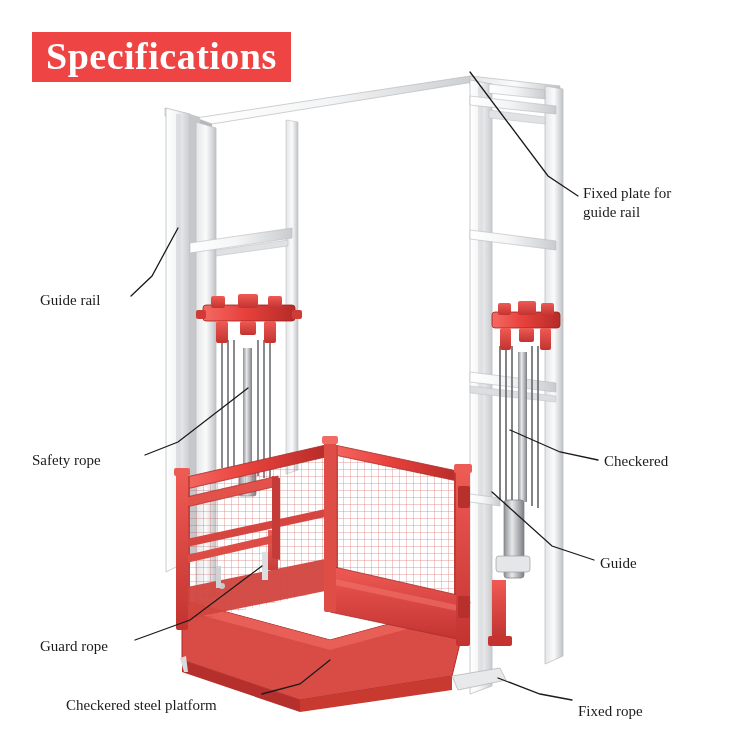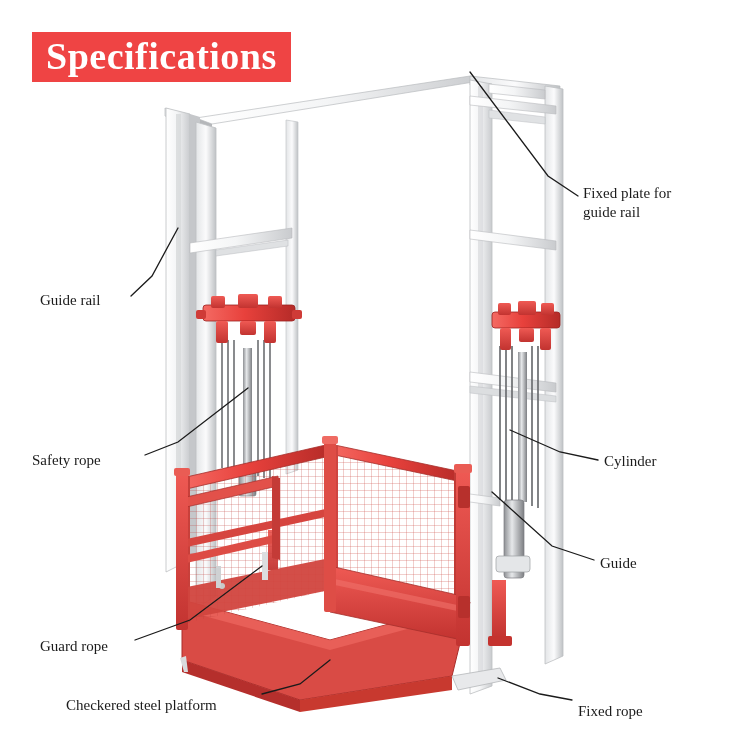--- a/index.html
+++ b/index.html
@@ -261,21 +261,21 @@
       </g>
   </svg>
 
   <div class="label" style="left:583px; top:184px;">Fixed plate for
 guide rail</div>
 
   <div class="label" style="left:40px; top:291px;">Guide rail</div>
 
   <div class="label" style="left:32px; top:451px;text-align:right;">Safety rope</div>
 
-  <div class="label" style="left:604px; top:452px;">Cylinder</div>
+  <div class="label" style="left:604px; top:452px;">Checkered</div>
 
   <div class="label" style="left:600px; top:554px;">Guide</div>
 
   <div class="label" style="left:40px; top:637px;">Guard rope</div>
 
   <div class="label" style="left:66px; top:696px;">Checkered steel platform</div>
 
   <div class="label" style="left:578px; top:702px;">Fixed rope</div>
 
 </div>

